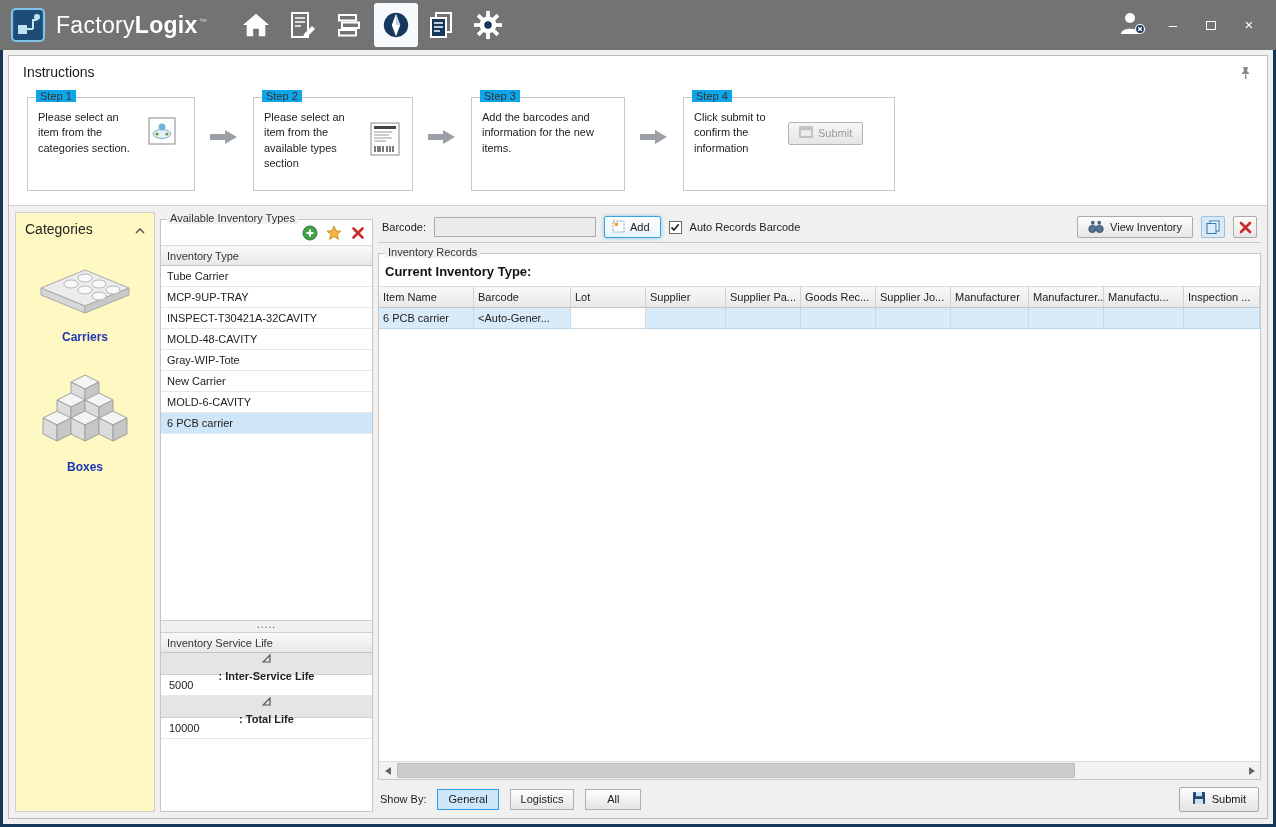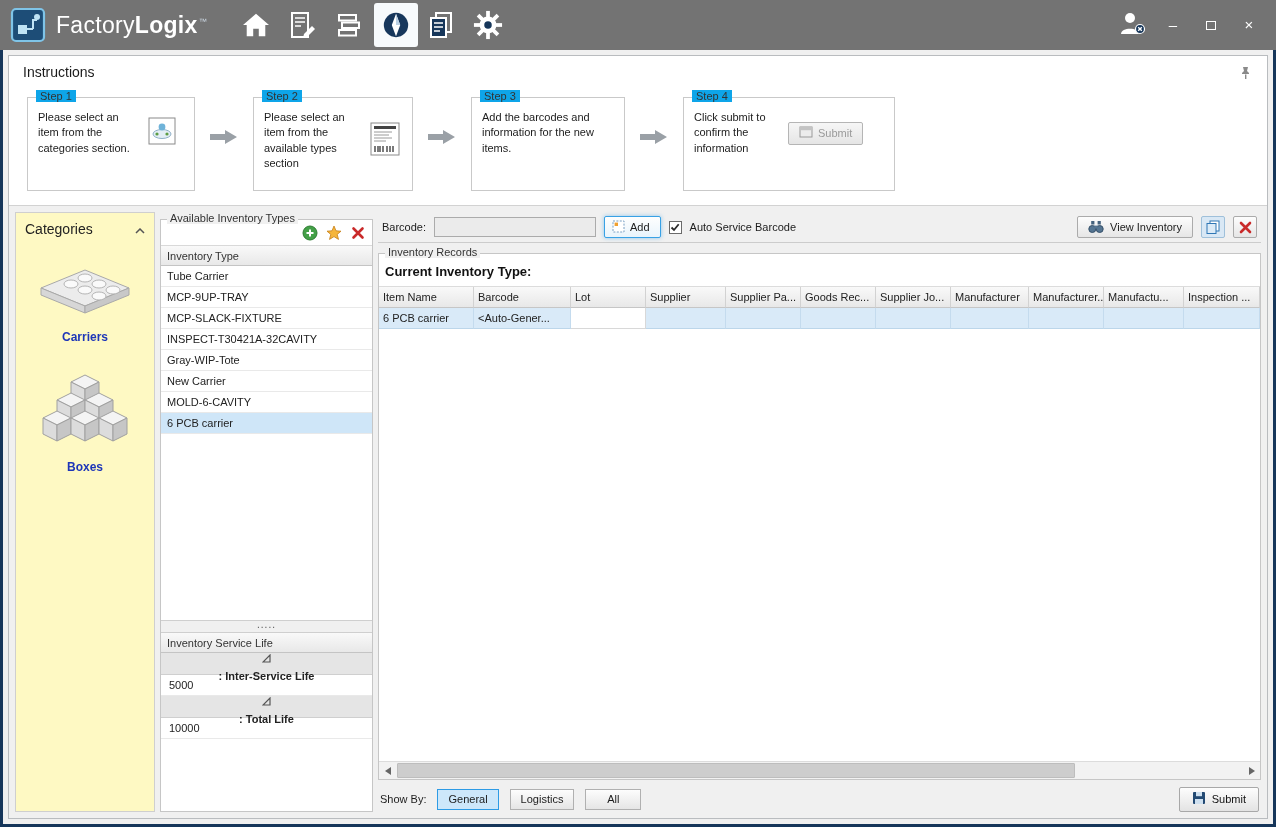--- a/index.html
+++ b/index.html
@@ -363,22 +363,22 @@
               <span class="tool-btn">
                 <svg width="14" height="14" viewBox="0 0 14 14">
                   <path d="M2.5 2.5 L11.5 11.5 M11.5 2.5 L2.5 11.5" stroke="#c92a2a" stroke-width="2.6" stroke-linecap="round"></path>
                 </svg>
               </span>
             </div>
             <div class="types-grid">
               <div class="grid-header">Inventory Type</div>
               <div class="type-row">Tube Carrier</div>
               <div class="type-row">MCP-9UP-TRAY</div>
-              <div class="type-row">MCP-SLACK-FIXTURE</div>
               <div class="type-row">INSPECT-T30421A-32CAVITY</div>
+              <div class="type-row">MOLD-48-CAVITY</div>
               <div class="type-row">Gray-WIP-Tote</div>
               <div class="type-row">New Carrier</div>
               <div class="type-row">MOLD-6-CAVITY</div>
               <div class="type-row selected">6 PCB carrier</div>
               <div class="grid-filler"></div>
             </div>
             <div class="splitter">.....</div>
             <div class="service-grid">
               <div class="grid-header">Inventory Service Life</div>
               <div class="group-row">
@@ -416,21 +416,21 @@
                   <rect x="2.6" y="2.6" width="3.4" height="3.4" fill="#f0a030"></rect>
                 </svg>
               </span>
               <span>Add</span>
             </button>
             <span class="checkbox">
               <svg width="10" height="9" viewBox="0 0 10 9">
                   <path d="M1.5 4.5 L4 7 L8.7 1.3" stroke="#2b2b2b" stroke-width="1.8" fill="none"></path>
                 </svg>
             </span>
-            <span class="cb-label">Auto Service Barcode</span>
+            <span class="cb-label">Auto Records Barcode</span>
             <span class="spacer"></span>
             <button class="btn">
               <span>
                 <svg width="16" height="13" viewBox="0 0 16 13">
                   <rect x="3.2" y="1" width="3.2" height="3.5" fill="#44627e"></rect>
                   <rect x="9.6" y="1" width="3.2" height="3.5" fill="#44627e"></rect>
                   <circle cx="4.3" cy="9" r="3.5" fill="#557592" stroke="#36506a"></circle>
                   <circle cx="11.7" cy="9" r="3.5" fill="#557592" stroke="#36506a"></circle>
                   <rect x="6.3" y="5.6" width="3.4" height="3" fill="#557592"></rect>
                 </svg>

